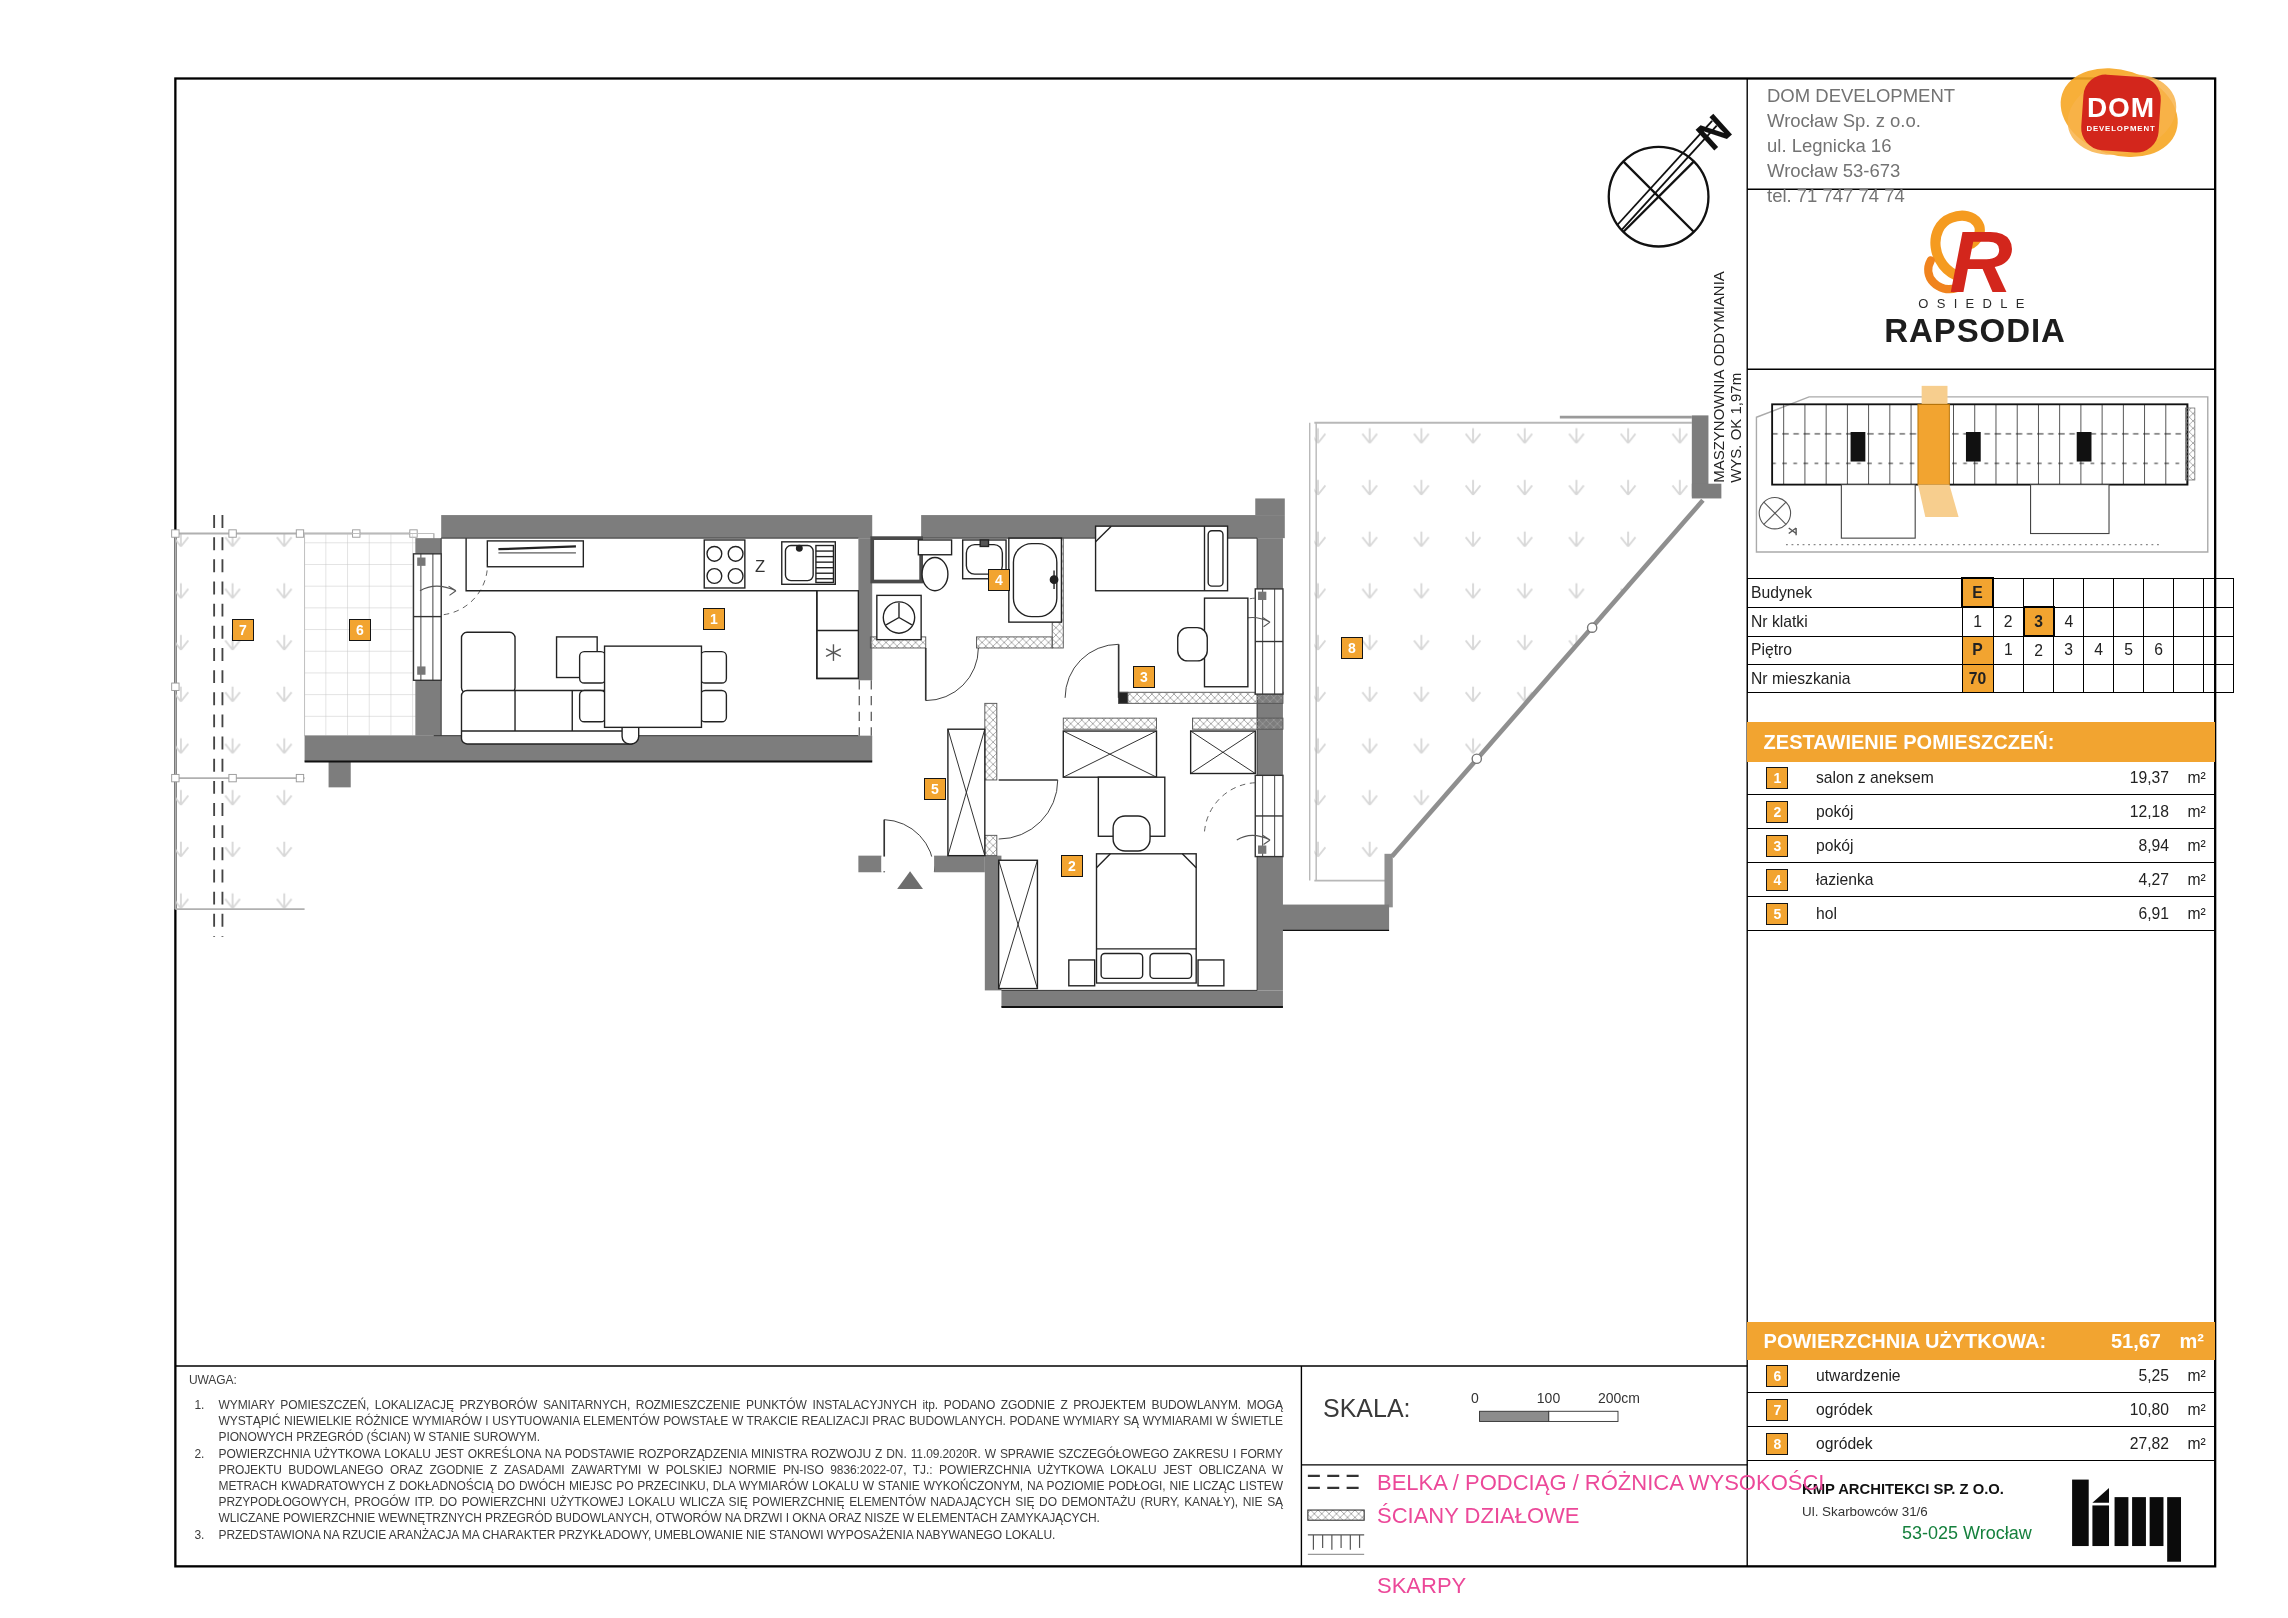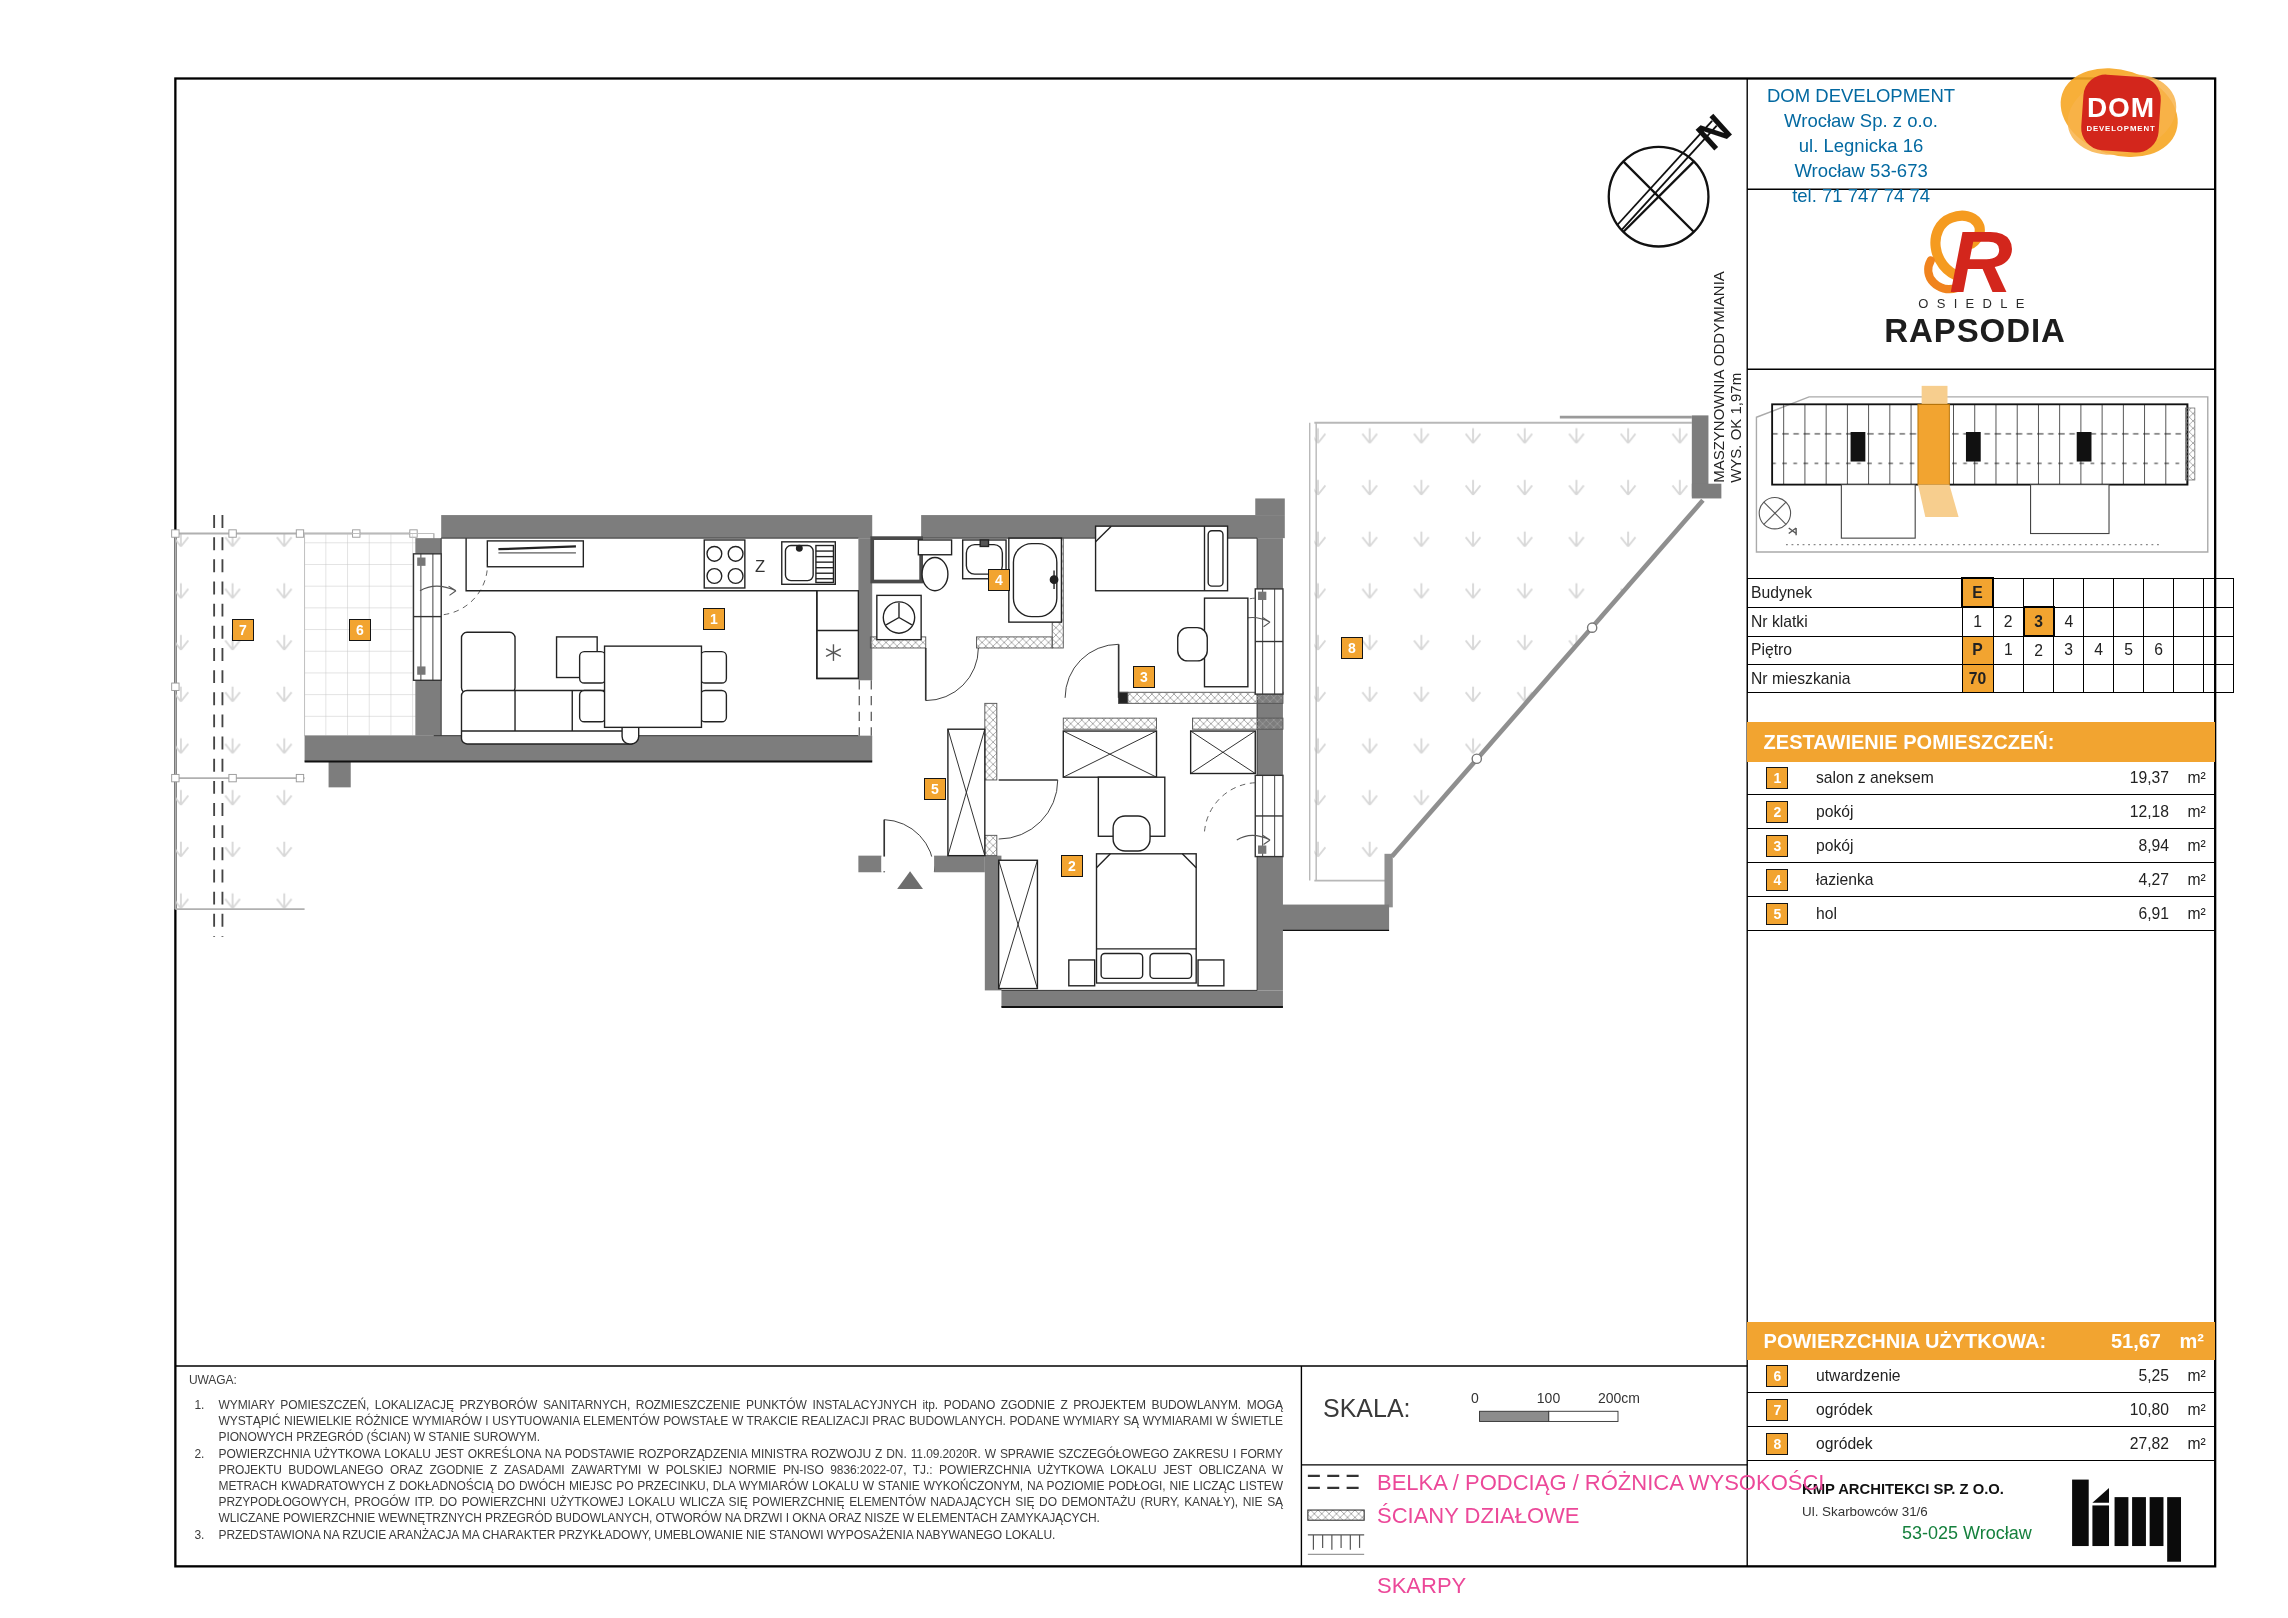--- a/index.html
+++ b/index.html
@@ -1,21 +1,21 @@
 <!DOCTYPE html>
 <html style="font-size:14.8px"><head>
 <meta charset="utf-8">
 <style>
   html,body{margin:0;padding:0;background:#fff;}
   body{width:2289px;height:1619px;position:relative;overflow:hidden;
        font-family:"Liberation Sans",sans-serif;color:#222;}
   .abs{position:absolute;}
   svg text{font-family:"Liberation Sans",sans-serif;}
   
-  .company{left:1767px;top:83px;font-size:18.5px;line-height:25px;color:#0369a1;text-align:center;}
+  .company{left:1767px;top:83px;font-size:18.5px;line-height:25px;color:#737373;}
   
   .osiedle{left:1883px;top:296px;width:185px;text-align:center;font-size:13px;
            letter-spacing:8.3px;color:#2b2b2b;}
   .rapsodia{left:1846px;top:312px;width:258px;text-align:center;font-size:33px;
             font-weight:bold;letter-spacing:0.9px;color:#1d1d1d;}
   
   table.unit{position:absolute;left:1747px;top:577px;border-collapse:collapse;
              table-layout:fixed;width:468px;}
   table.unit td{border:0.9px solid #000;height:27px;font-size:15.7px;color:#222;
                 text-align:center;padding:0;overflow:hidden;}

